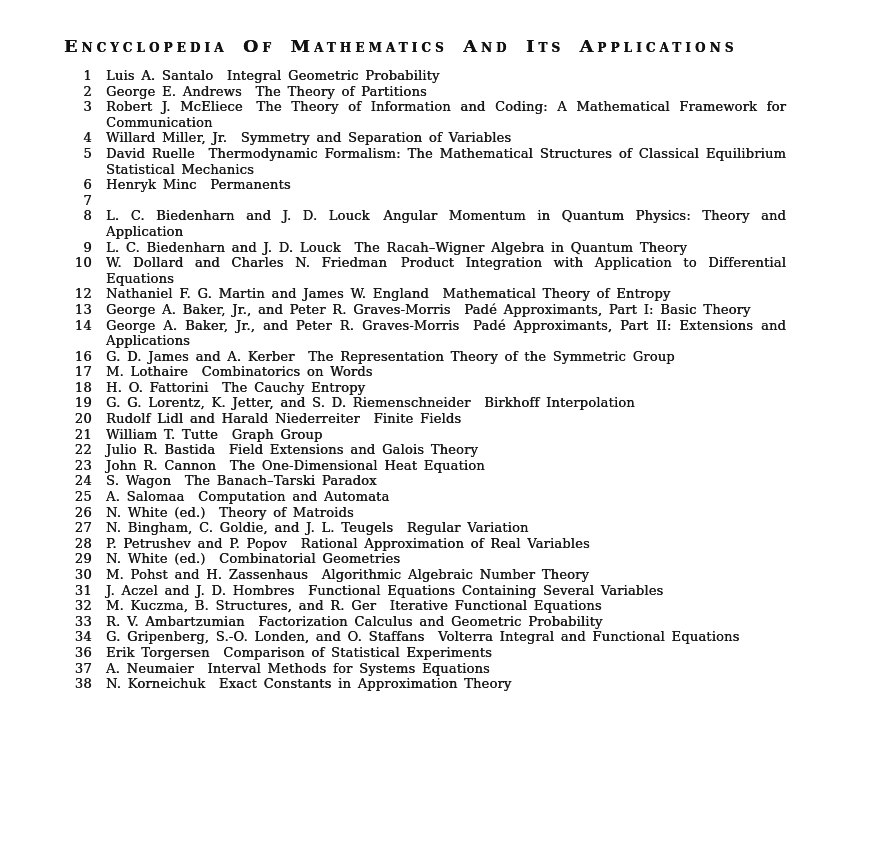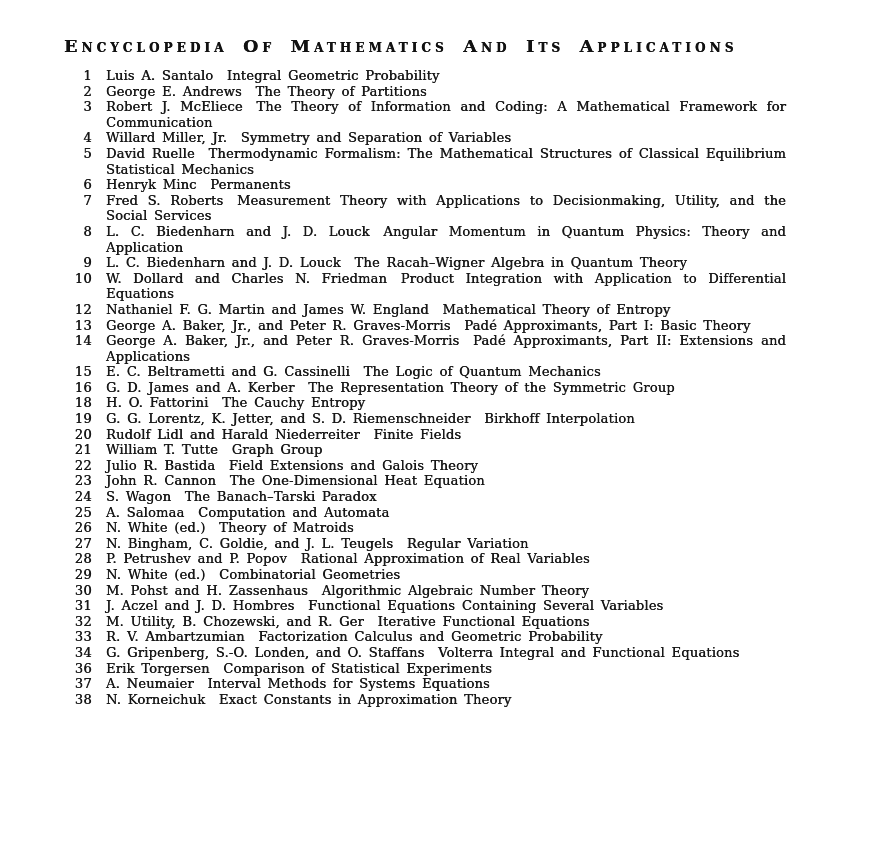--- a/index.html
+++ b/index.html
@@ -90,21 +90,20 @@
     <span class="body"><span>David Ruelle</span><span class="book-title">Thermodynamic Formalism: The Mathematical Structures of Classical Equilibrium Statistical Mechanics</span></span>
   </div>
 
   <div class="entry">
     <span class="num">6</span>
     <span class="body"><span>Henryk Minc</span><span class="book-title">Permanents</span></span>
   </div>
 
   <div class="entry">
     <span class="num">7</span>
-    <span class="body"><span>Fred S. Roberts</span><span class="book-title">Measurement Theory with Applications to Decisionmaking, Utility, and the Social Services</span></span>
   </div>
 
   <div class="entry">
     <span class="num">8</span>
     <span class="body"><span>L. C. Biedenharn and J. D. Louck</span><span class="book-title">Angular Momentum in Quantum Physics: Theory and Application</span></span>
   </div>
 
   <div class="entry">
     <span class="num">9</span>
     <span class="body"><span>L. C. Biedenharn and J. D. Louck</span><span class="book-title">The Racah–Wigner Algebra in Quantum Theory</span></span>
@@ -124,30 +123,30 @@
   <div class="entry">
     <span class="num">13</span>
     <span class="body"><span>George A. Baker, Jr., and Peter R. Graves-Morris</span><span class="book-title">Padé Approximants, Part I: Basic Theory</span></span>
   </div>
 
   <div class="entry">
     <span class="num">14</span>
     <span class="body"><span>George A. Baker, Jr., and Peter R. Graves-Morris</span><span class="book-title">Padé Approximants, Part II: Extensions and Applications</span></span>
   </div>
 
-  <div class="entry">
-    <span class="num">15</span>
-    <span class="body"><span>E. C. Beltrametti and G. Cassinelli</span><span class="book-title">The Logic of Quantum Mechanics</span></span>
-  </div>
 
   <div class="entry">
     <span class="num">16</span>
     <span class="body"><span>G. D. James and A. Kerber</span><span class="book-title">The Representation Theory of the Symmetric Group</span></span>
   </div>
 
+  <div class="entry">
+    <span class="num">17</span>
+    <span class="body"><span>M. Lothaire</span><span class="book-title">Combinatorics on Words</span></span>
+  </div>
 
   <div class="entry">
     <span class="num">18</span>
     <span class="body"><span>H. O. Fattorini</span><span class="book-title">The Cauchy Entropy</span></span>
   </div>
 
   <div class="entry">
     <span class="num">19</span>
     <span class="body"><span>G. G. Lorentz, K. Jetter, and S. D. Riemenschneider</span><span class="book-title">Birkhoff Interpolation</span></span>
   </div>
@@ -207,21 +206,21 @@
     <span class="body"><span>M. Pohst and H. Zassenhaus</span><span class="book-title">Algorithmic Algebraic Number Theory</span></span>
   </div>
 
   <div class="entry">
     <span class="num">31</span>
     <span class="body"><span>J. Aczel and J. D. Hombres</span><span class="book-title">Functional Equations Containing Several Variables</span></span>
   </div>
 
   <div class="entry">
     <span class="num">32</span>
-    <span class="body"><span>M. Utility, B. Chozewski, and R. Ger</span><span class="book-title">Iterative Functional Equations</span></span>
+    <span class="body"><span>M. Kuczma, B. Structures, and R. Ger</span><span class="book-title">Iterative Functional Equations</span></span>
   </div>
 
   <div class="entry">
     <span class="num">33</span>
     <span class="body"><span>R. V. Ambartzumian</span><span class="book-title">Factorization Calculus and Geometric Probability</span></span>
   </div>
 
   <div class="entry">
     <span class="num">34</span>
     <span class="body"><span>G. Gripenberg, S.-O. Londen, and O. Staffans</span><span class="book-title">Volterra Integral and Functional Equations</span></span>

